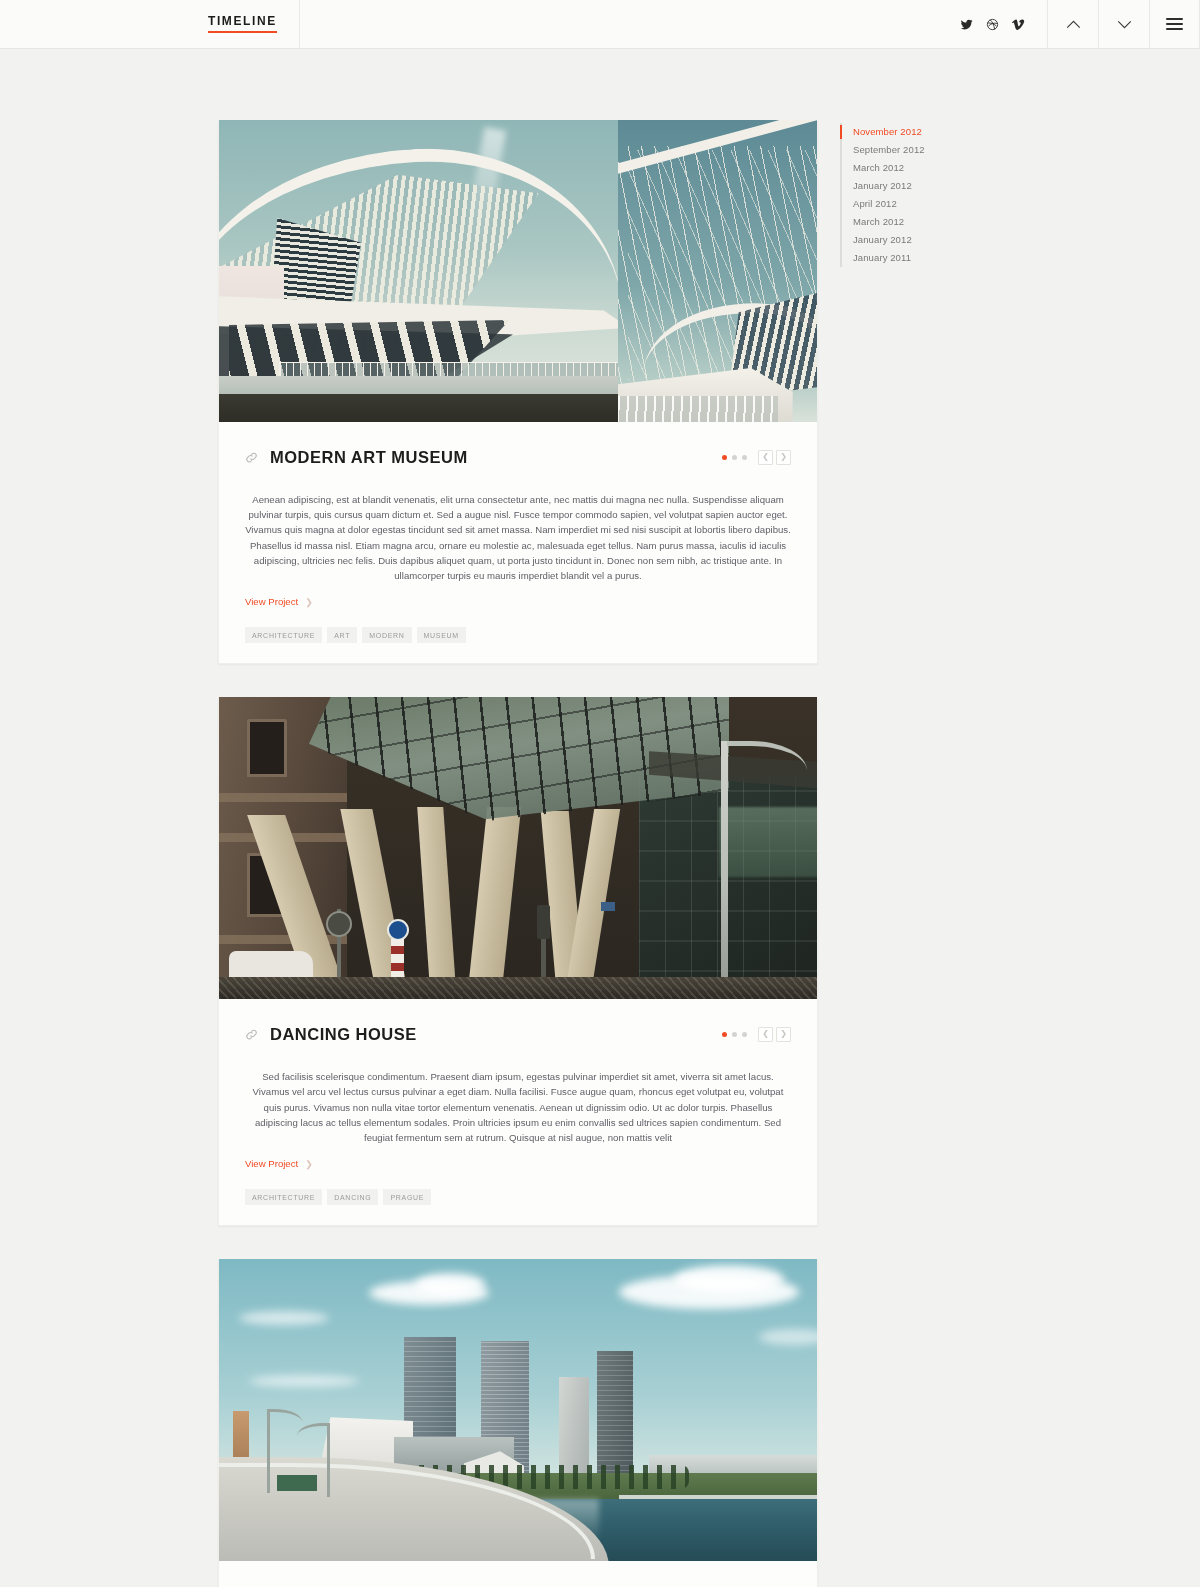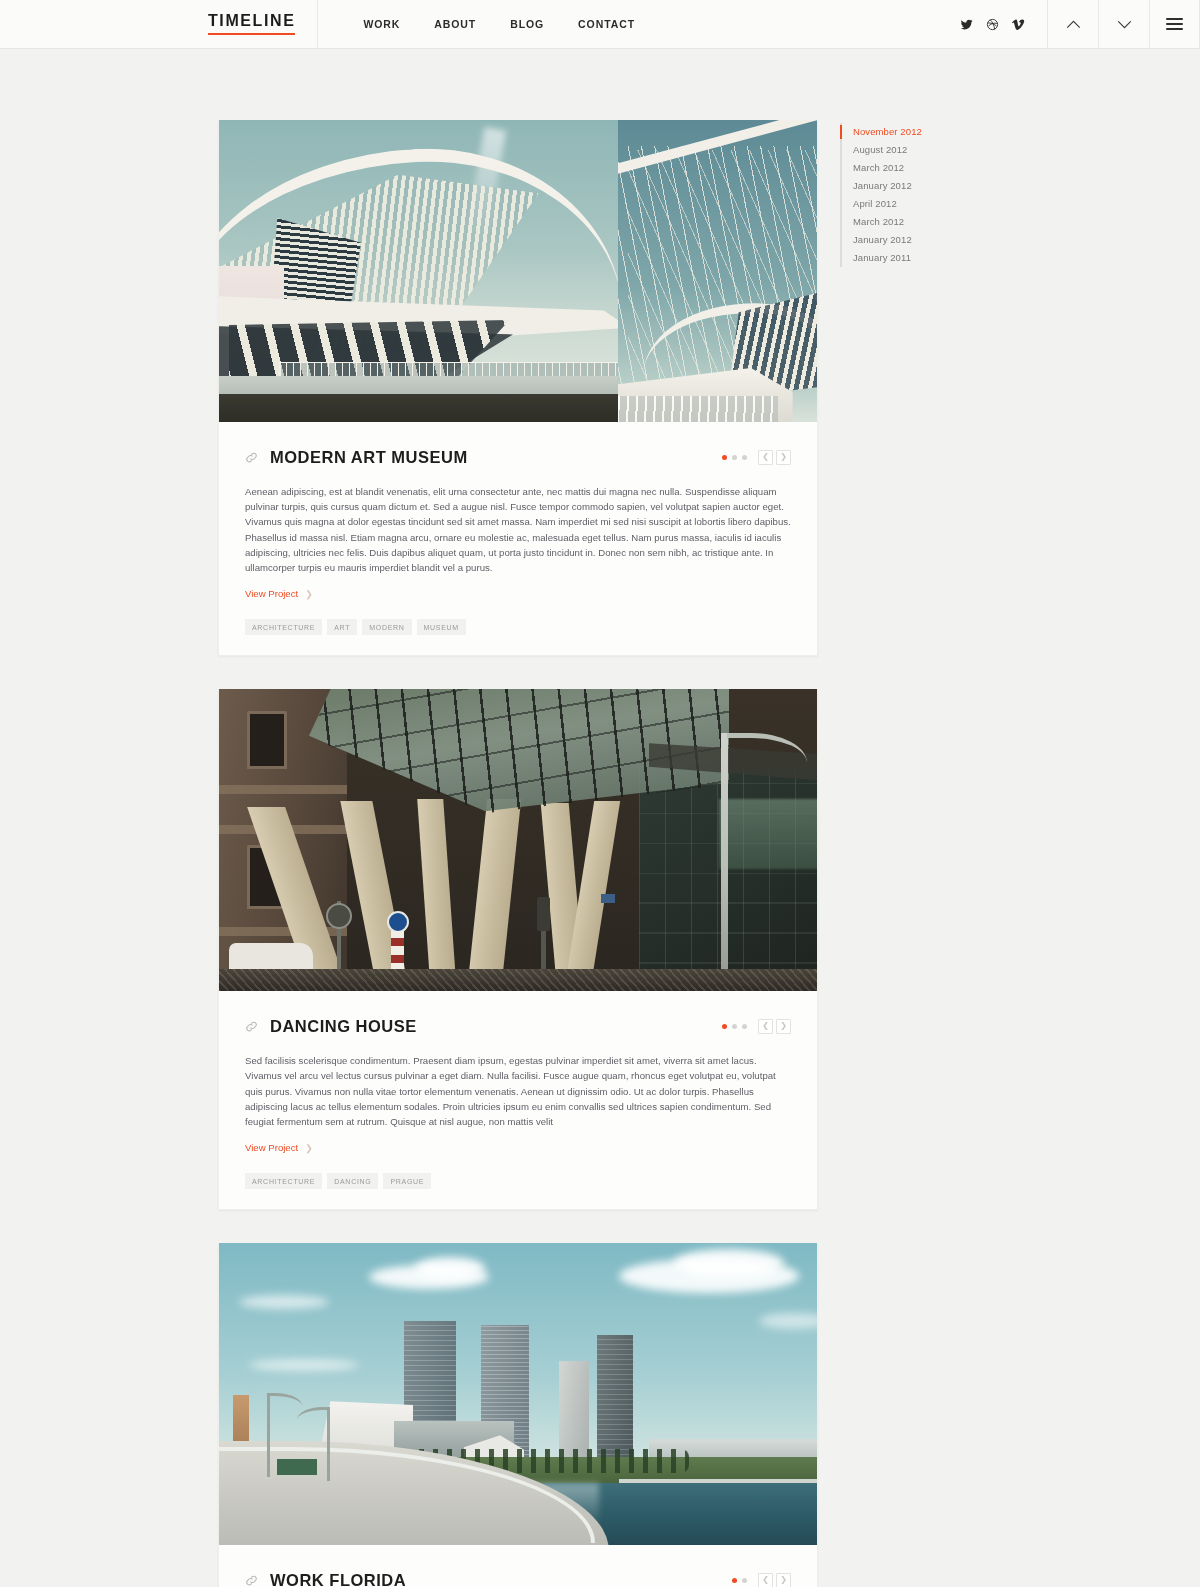--- a/index.html
+++ b/index.html
@@ -20,21 +20,21 @@
     border-bottom: 1px solid #e6e6e3;
     display: flex;
     align-items: stretch;
   }
   .hdr-spacer-left { width: 208px; }
   .logo-wrap {
     display: flex; flex-direction: column; justify-content: center;
     padding-right: 22px;
   }
   .logo-text {
-    font-size: 16px; font-weight: bold; letter-spacing: 1.6px;
+    font-size: 12px; font-weight: bold; letter-spacing: 1.6px;
     color: #1c1c1c; line-height: 1;
   }
   .logo-underline { height: 2.5px; background: #f04b23; margin-top: 4px; width: 100%; }
   .hdr-divider { width: 1px; background: #e8e8e5; }
   .nav {
     display: flex; align-items: center; gap: 0; padding-left: 28px;
   }
   .nav a {
     font-size: 10.5px; font-weight: bold; letter-spacing: 0.9px;
     color: #2b2b2b; text-decoration: none; padding: 0 17px; line-height: 49px;
@@ -97,21 +97,21 @@
   .dot.on { background: #f04b23; }
   .arrows { display: flex; gap: 3px; }
   .arw {
     width: 15px; height: 15px; border: 1px solid #e2e2df; background: #fff;
     display: flex; align-items: center; justify-content: center;
     color: #c6c6c3; font-size: 8px; line-height: 1; border-radius: 1px;
   }
 
   .card-text {
     font-size: 9.6px; line-height: 15.2px; color: #5e5e66;
-    margin-top: 14px; text-align: left; letter-spacing: 0.02px;
+    margin-top: 22px; text-align: center; letter-spacing: 0.02px;
   }
   .view-project {
     display: inline-flex; align-items: center; gap: 7px;
     color: #f04b23; font-size: 9.6px; text-decoration: none;
     margin-top: 13px;
   }
   .view-project .vp-chev { color: #ddc5bc; font-size: 9px; }
 
   .tags { display: flex; gap: 5px; margin-top: 18px; padding-bottom: 20px; }
   .tag {
@@ -442,26 +442,20 @@
 <div class="header">
   <div class="hdr-spacer-left"></div>
 
   <div class="logo-wrap">
     <div class="logo-text">TIMELINE</div>
     <div class="logo-underline"></div>
   </div>
 
   <div class="hdr-divider"></div>
 
-  <nav class="nav">
-    <a href="#">WORK</a>
-    <a href="#">ABOUT</a>
-    <a href="#">BLOG</a>
-    <a href="#">CONTACT</a>
-  </nav>
 
   <div class="hdr-flex"></div>
 
   <div class="socials">
     <a href="#">
       <svg class="social-ico" viewBox="0 0 24 24" fill="currentColor">
           <path d="M23 4.9c-.8.4-1.7.6-2.6.8 1-.6 1.7-1.5 2-2.5-.9.5-1.9.9-2.9 1.1C18.7 3.4 17.5 3 16.2 3c-2.5 0-4.5 2-4.5 4.5 0 .4 0 .7.1 1C8 8.3 4.8 6.6 2.7 4 2.3 4.7 2.1 5.4 2.1 6.2c0 1.6.8 3 2 3.8-.7 0-1.4-.2-2-.6v.1c0 2.2 1.6 4 3.6 4.4-.4.1-.8.2-1.2.2-.3 0-.6 0-.8-.1.6 1.8 2.2 3.1 4.2 3.1-1.5 1.2-3.5 1.9-5.6 1.9h-1c2 1.3 4.4 2 6.9 2 8.3 0 12.8-6.9 12.8-12.8v-.6c.9-.6 1.6-1.4 2.2-2.3z"></path>
         </svg>
     </a>
     <a href="#">
@@ -493,21 +487,21 @@
         <span></span>
         <span></span>
     </div>
   </div>
 </div>
 
 <div class="page">
 
   <div class="timeline-nav">
     <div class="tl-item active">November 2012</div>
-    <div class="tl-item">August 2012</div>
+    <div class="tl-item">September 2012</div>
     <div class="tl-item">March 2012</div>
     <div class="tl-item">January 2012</div>
     <div class="tl-item">April 2012</div>
     <div class="tl-item">March 2012</div>
     <div class="tl-item">January 2012</div>
     <div class="tl-item">January 2011</div>
   </div>
 
   <div class="content-col">
 

